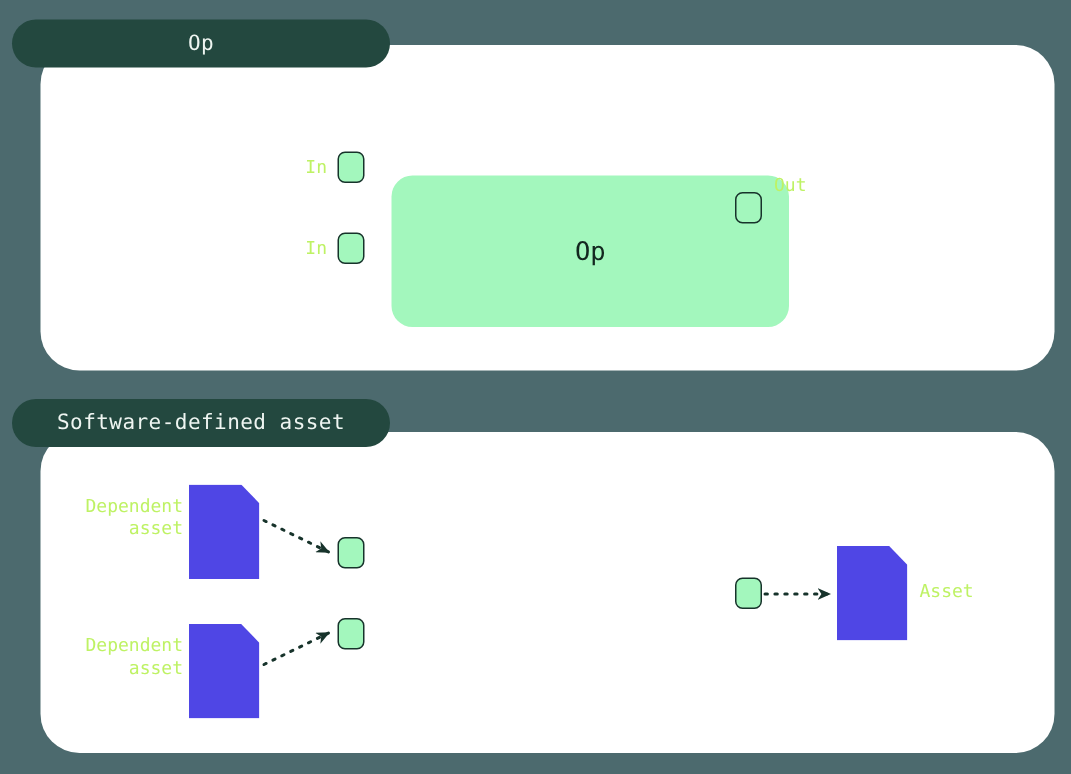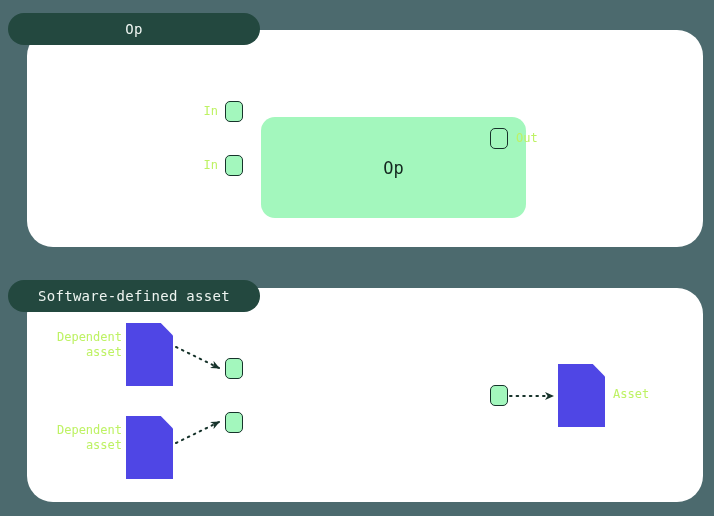--- a/index.html
+++ b/index.html
@@ -36,21 +36,21 @@
     background: #23483f;
     border-radius: 16px;
     color: #eef5f1;
     font-size: 14px;
     line-height: 32px;
     text-align: center;
     letter-spacing: 0.3px;
     white-space: nowrap;
   }
   #tab-op  { left: 8px; top: 13px;  width: 252px; }
-  #tab-sda { left: 8px; top: 280px; width: 252px; }
+  #tab-sda { left: 8px; top: 266px; width: 252px; }
 
   
   .opbox {
     position: absolute;
     background: #a3f7bd;
     border-radius: 14px;
   }
   #opbox-top { left: 234px; top: 87px;  width: 265px; height: 101px; }
   .opbox-label {
     position: absolute;
@@ -82,21 +82,21 @@
   
   .lbl {
     position: absolute;
     color: #bef264;
     font-size: 12px;
     white-space: pre;
     line-height: 15px;
   }
   #lbl-in1 { left: 160px; top: 104px; width: 58px; text-align: right; }
   #lbl-in2 { left: 160px; top: 158px; width: 58px; text-align: right; }
-  #lbl-out { left: 516px; top: 131px; }
+  #lbl-out { left: 516px; top: 116px; }
   #lbl-dep1 { left: 30px;  top: 330px; width: 92px; text-align: right; }
   #lbl-dep2 { left: 30px;  top: 423px; width: 92px; text-align: right; }
   #lbl-asset { left: 613px; top: 387px; }
 
   
   .asset-icon {
     position: absolute;
     width: 47px;
     height: 63px;
     background: #4f46e5;

